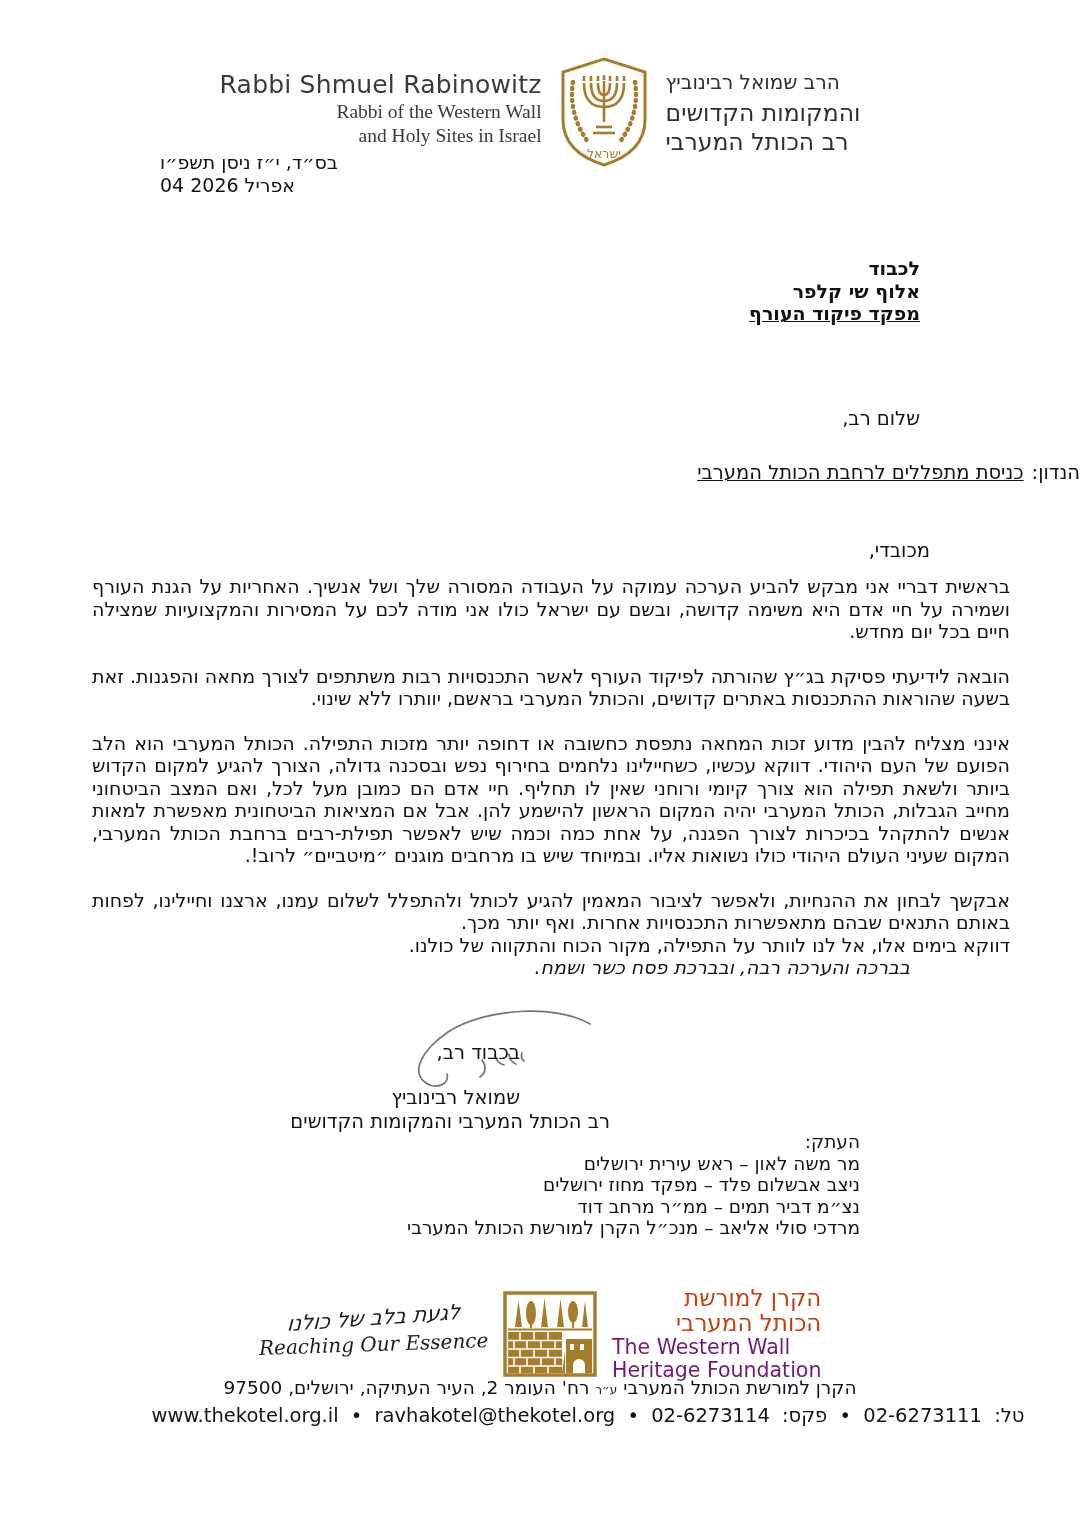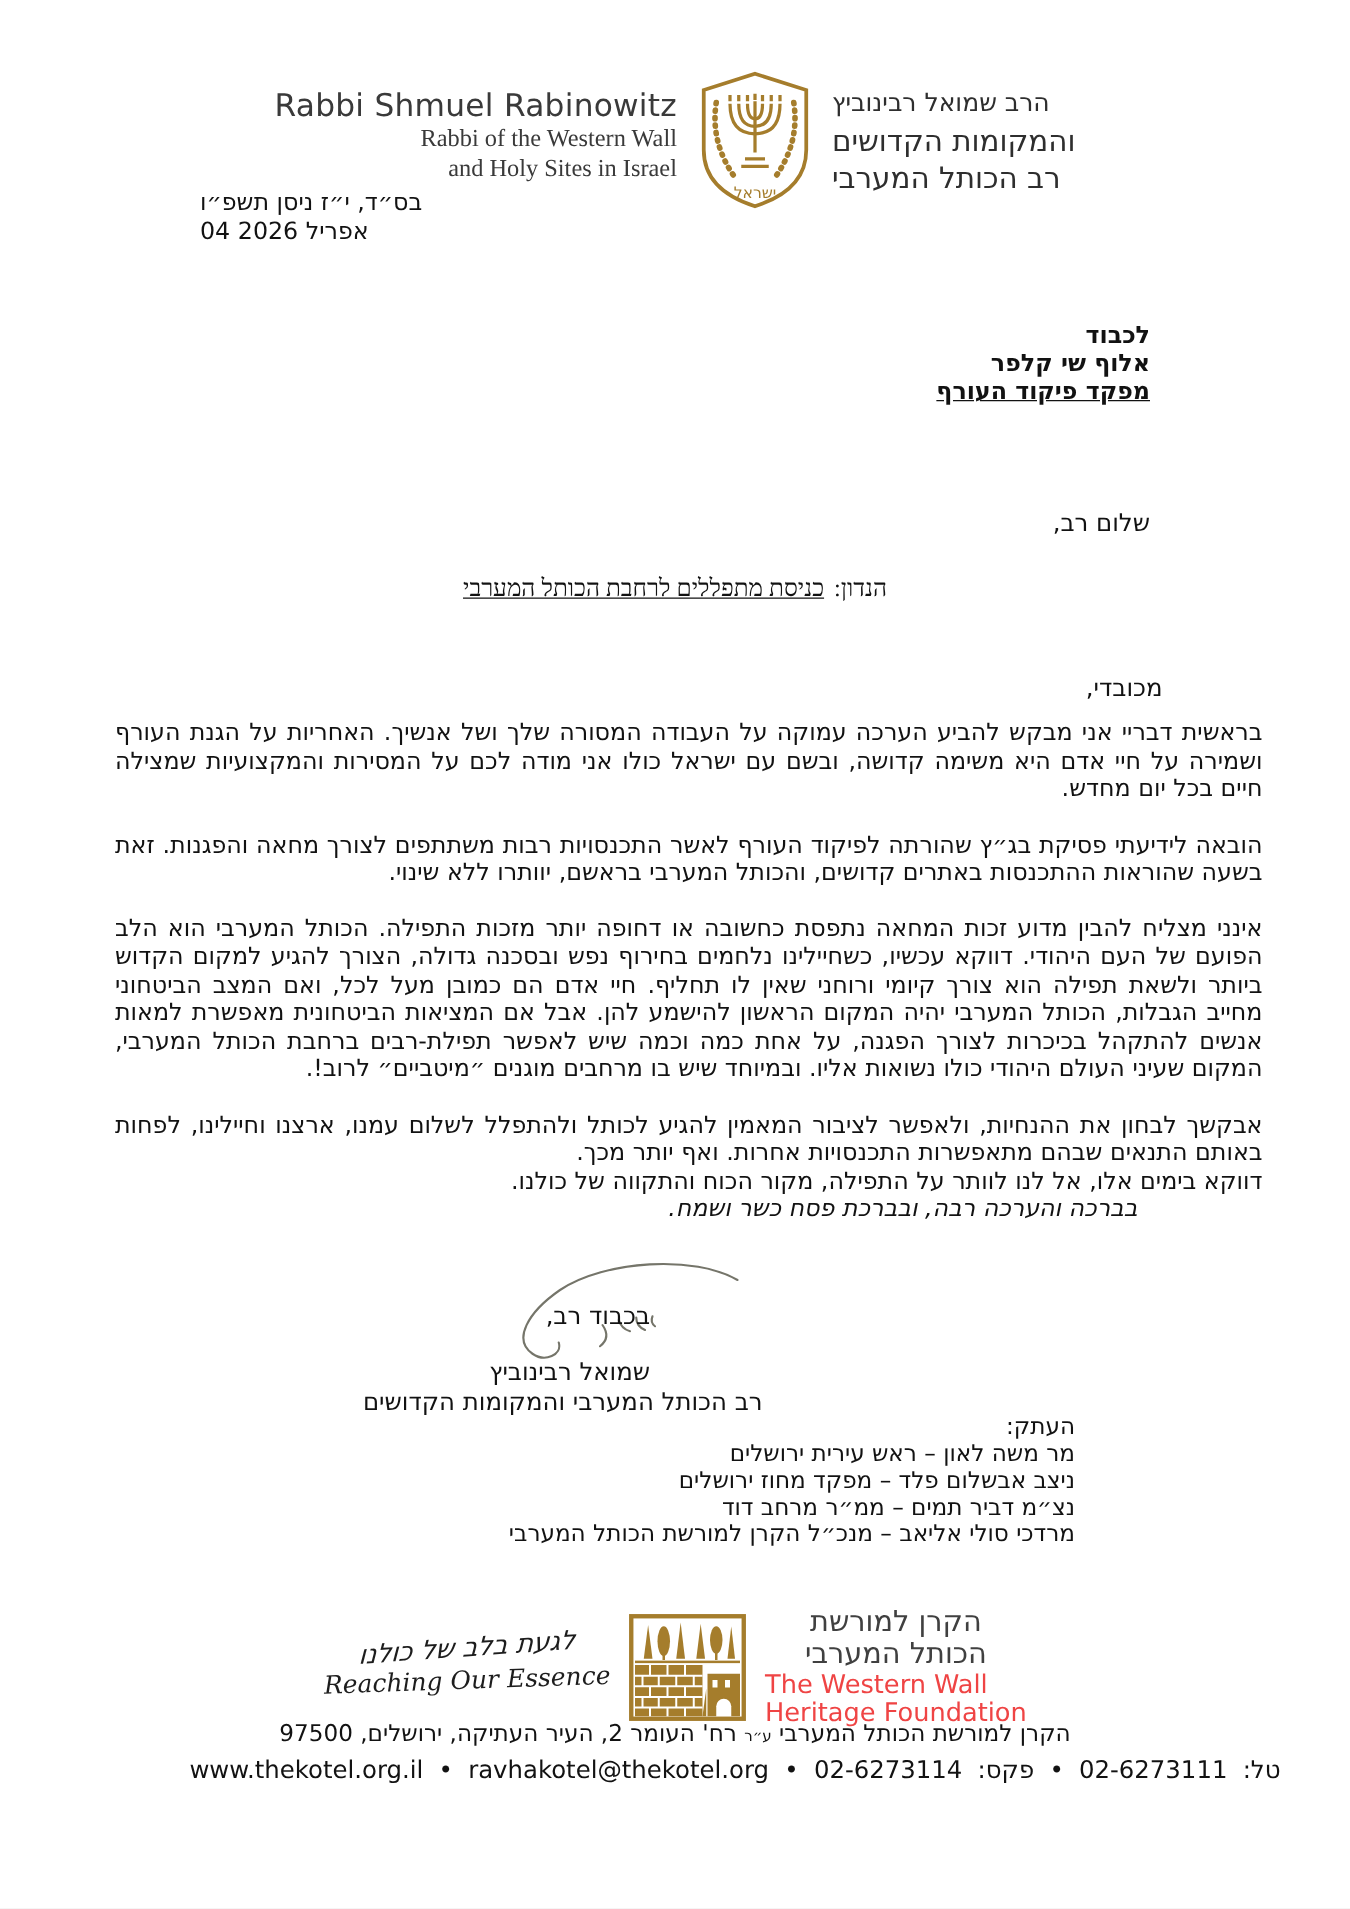--- a/index.html
+++ b/index.html
@@ -25,21 +25,21 @@
   .lh-he .he1{font-size:20px;line-height:33px;}
   .lh-he .he2{font-size:23.5px;line-height:29px;}
   
   .dateline{position:absolute;top:151px;left:160px;font-size:19px;line-height:23px;text-align:left;}
   .dateline .hebdate{direction:rtl;}
   
   .recipient{position:absolute;top:257px;right:160px;direction:rtl;text-align:right;
     font-size:19px;line-height:22.5px;font-weight:bold;}
   .recipient .r3{text-decoration:underline;}
   .greeting{position:absolute;top:407px;right:160px;direction:rtl;font-size:19.5px;}
-  .subject{position:absolute;top:461px;left:0;width:100%;text-align:center;direction:rtl;font-size:19.5px;font-family:Liberation Serif, serif;}
+  .subject{position:absolute;top:461px;left:0;width:100%;text-align:right;direction:rtl;font-size:19.5px;}
   .subject-label{margin-left:8px;}
   .subject-text{text-decoration:underline;}
   .salutation{position:absolute;top:539px;right:150px;direction:rtl;font-size:19.5px;}
   
   .letter-body{position:absolute;top:575px;right:70px;left:92px;
     direction:rtl;text-align:justify;font-size:19px;line-height:22.5px;}
   .letter-body p{margin:0 0 22px 0;}
   .letter-body p.p4main{margin-bottom:0;}
   .p4l2{text-align:right;}
   .p4l3{text-align:right;padding-right:100px;font-style:italic;}
@@ -52,22 +52,22 @@
   .cc{position:absolute;top:1131px;right:220px;direction:rtl;text-align:right;
     font-size:18.5px;line-height:21.5px;}
   
   .brandrow{position:absolute;top:1286px;left:0;width:100%;
     display:flex;justify-content:center;align-items:center;gap:15px;}
   .tagline{text-align:center;color:#1d1d1d;padding-bottom:6px;}
   .tag-he{font-size:21px;font-style:italic;direction:rtl;transform:rotate(-4deg) skewX(-8deg);}
   .tag-en{font-family:"DejaVu Serif",serif;font-style:italic;font-size:20px;margin-top:2px;transform:rotate(-2deg);}
   .wwlogo{width:94px;height:86px;flex:0 0 auto;}
   .orgname{text-align:left;}
-  .org-he{direction:rtl;text-align:center;font-size:23px;line-height:25px;color:#404040;}
-  .org-en{font-size:20.5px;line-height:23px;color:#ef4444;}
+  .org-he{direction:rtl;text-align:right;font-size:23px;line-height:25px;color:#c2410c;}
+  .org-en{font-size:20.5px;line-height:23px;color:#701a75;}
   
   .addr{position:absolute;top:1377px;left:0;width:100%;text-align:center;direction:rtl;font-size:18.5px;}
   .addr .reg{font-size:12px;}
   .contact{position:absolute;top:1404px;left:0;width:100%;text-align:center;direction:rtl;font-size:19.5px;padding-left:48px;}
   .contact span{margin:0 3px;}
 </style>
 </head>
 <body>
 
 <div class="page">

